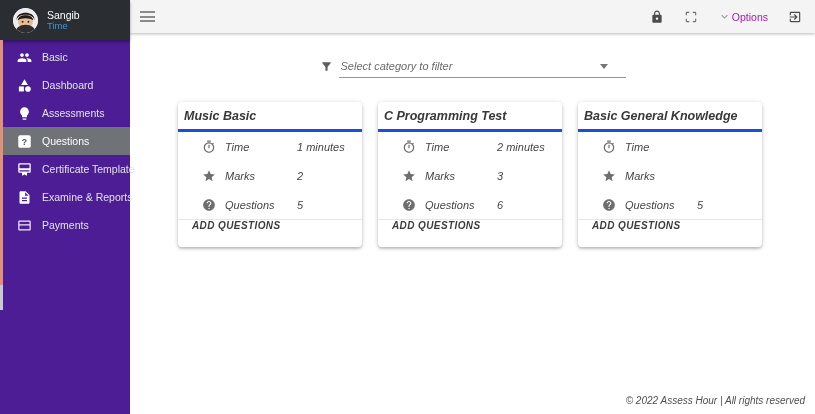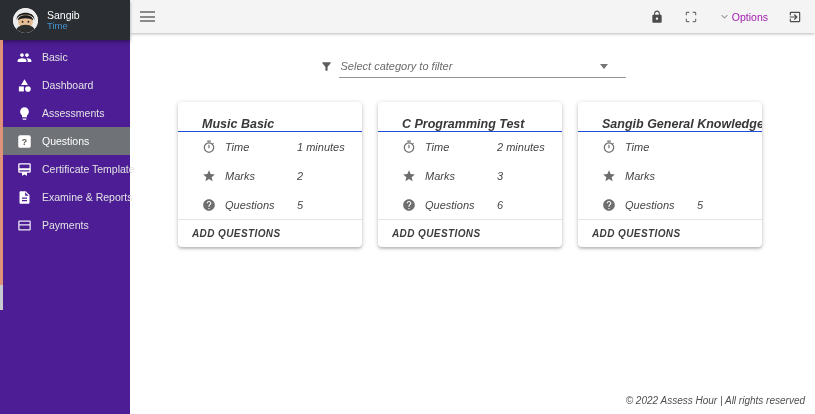--- a/index.html
+++ b/index.html
@@ -55,31 +55,31 @@
   .select { width:287px; border-bottom:1px solid #949494; padding:0 4px 5px 2px;
     display:flex; align-items:center; cursor:pointer; }
   .select-placeholder { color:#6b6b6b; font-size:11px; flex:1; }
   .select-caret { width:0; height:0; border-left:4px solid transparent;
     border-right:4px solid transparent; border-top:5px solid #757575; margin-right:14px; }
 
   
   .cards { display:flex; gap:16px; margin:24px 0 0 48px; }
   .card { width:184px; height:145px; background:#fff; border-radius:4px;
     box-shadow:0 1px 5px rgba(0,0,0,.2), 0 2px 2px rgba(0,0,0,.14); overflow:hidden; }
-  .card-header { height:30px; border-bottom:1px solid #1d4ed8; display:flex;
-    align-items:flex-end; padding:0 24px; }
+  .card-header { height:30px; border-bottom:3px solid #1d4ed8; display:flex;
+    align-items:center; padding:0 6px; }
   .card-title { font-size:12.5px; font-weight:bold; color:#383838; white-space:nowrap; }
   .card-body { height:87px; padding-left:24px; display:flex; flex-direction:column;
     justify-content:space-around; }
   .card-row { display:grid; grid-template-columns:23px 72px 1fr; align-items:center; }
   .cr-icon { color:#6e6e6e; display:flex; }
   .cr-icon svg { width:14px; height:14px; fill:currentColor; }
   .cr-label, .cr-value { font-size:11px; color:#454545; }
   .card-footer { height:28px; border-top:1px solid #e6e6e6; display:flex;
-    align-items:center; padding:0 14px; cursor:pointer; }
+    padding:0 14px; cursor:pointer; }
   .card-action { font-size:10px; font-weight:bold; letter-spacing:.4px; color:#3d3d3d; }
 
   .copyright { position:absolute; right:10px; bottom:8px; font-size:10px; color:#4f4f4f; }
 </style>
 </head>
 <body>
 
 <div class="app">
 
   <aside class="sidebar">
@@ -289,21 +289,21 @@
               <span class="cr-value">6</span>
             </div>
           </div>
           <div class="card-footer">
             <span class="card-action">ADD QUESTIONS</span>
           </div>
         </div>
 
         <div class="card">
           <div class="card-header">
-            <span class="card-title">Sangib General Knowledge</span>
+            <span class="card-title">Basic General Knowledge</span>
           </div>
           <div class="card-body">
             <div class="card-row">
               <span class="cr-icon">
                   <svg viewBox="0 0 24 24">
                     <path d="M15 1H9v2h6V1zm-4 13h2V8h-2v6zm8.03-6.61l1.42-1.42c-.43-.51-.9-.99-1.41-1.41l-1.42 1.42C16.07 4.74 14.12 4 12 4c-4.97 0-9 4.03-9 9s4.02 9 9 9 9-4.03 9-9c0-2.12-.74-4.07-1.97-5.61zM12 20c-3.87 0-7-3.13-7-7s3.13-7 7-7 7 3.13 7 7-3.13 7-7 7z"></path>
                   </svg>
                 </span>
               <span class="cr-label">Time</span>
               <span class="cr-value"></span>

